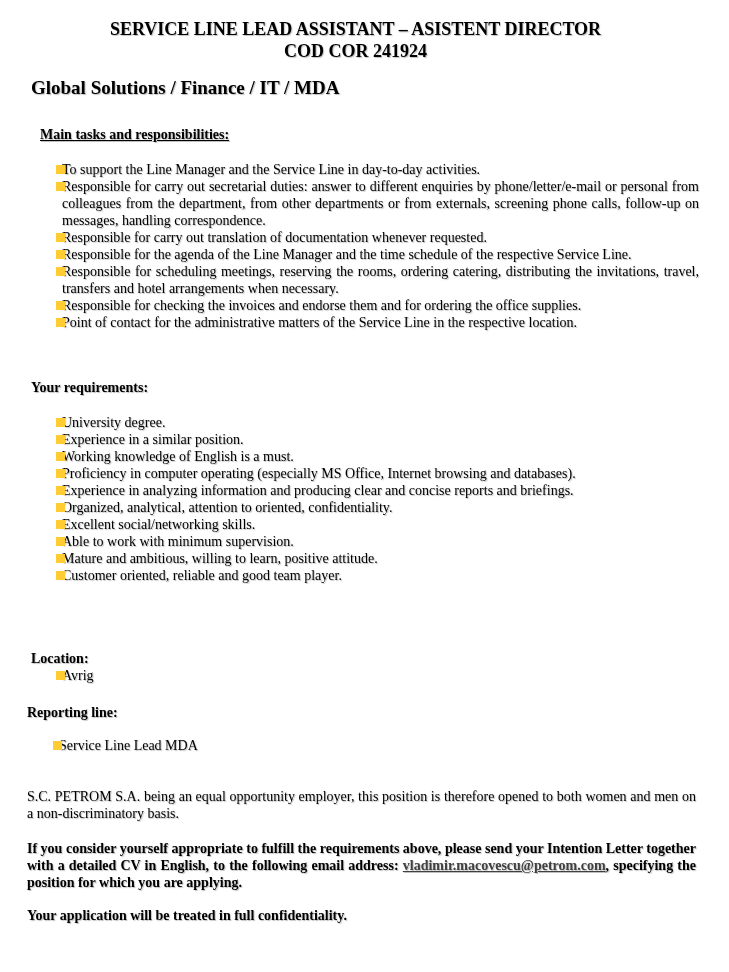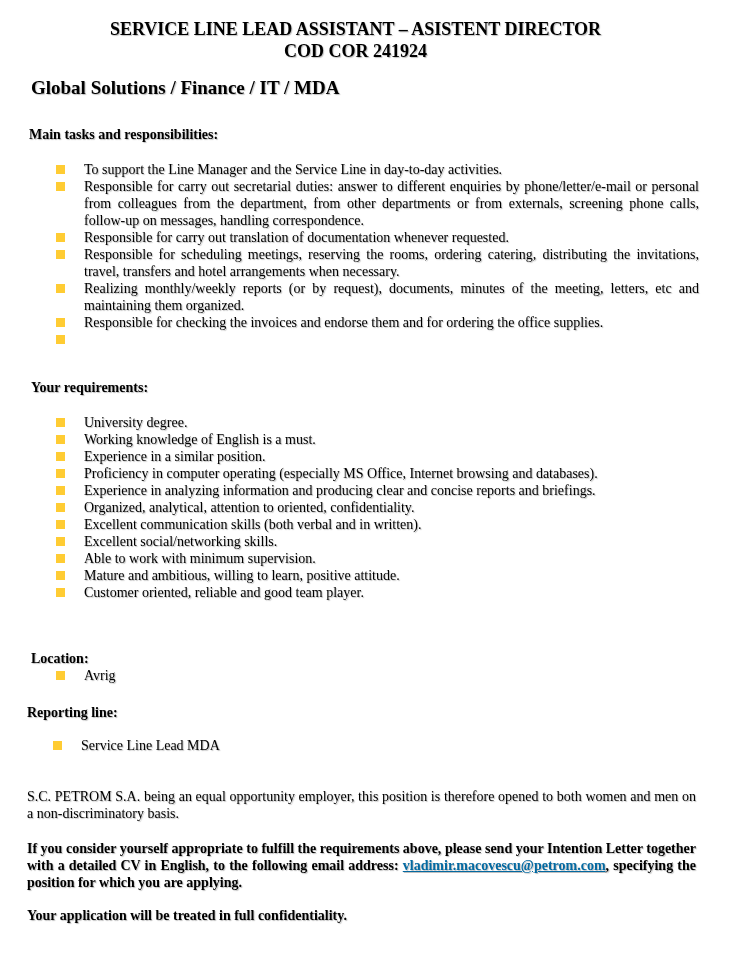--- a/index.html
+++ b/index.html
@@ -11,27 +11,27 @@
       text-shadow: 1px 1px 1px rgba(0,0,0,0.25);
     }
     .title {
       position: absolute; left: 0; width: 711px; text-align: center;
       font-weight: bold; font-size: 18px; line-height: 22px;
     }
     .title1 { top: 18px; }
     .title2 { top: 40px; }
     .dept { position: absolute; left: 31px; top: 77px; font-weight: bold; font-size: 19px; }
     .heading { position: absolute; font-weight: bold; font-size: 14px; }
-    .h-tasks { left: 29px; top: 127px; }
+    .h-tasks { left: 40px; top: 127px; text-decoration: underline; }
     .h-req { left: 31px; top: 380px; }
     .h-loc { left: 31px; top: 651px; }
     .h-rep { left: 27px; top: 705px; }
     ul.list { position: absolute; margin: 0; padding: 0; list-style: none; }
     ul.list li {
-      position: relative; padding-left: 28px; line-height: 17px; text-align: justify;
+      position: relative; padding-left: 6px; line-height: 17px; text-align: justify;
     }
     ul.list li .bullet {
       position: absolute; left: 0; top: 4px; width: 9px; height: 9px; background: #ffcc33;
       box-shadow: none;
     }
     .tasks { left: 56px; top: 161px; width: 643px; }
     .reqs { left: 56px; top: 414px; width: 643px; }
     .loc { left: 56px; top: 667px; width: 300px; }
     .rep { left: 53px; top: 737px; width: 300px; }
     .para { position: absolute; left: 27px; width: 669px; text-align: justify; line-height: 17px; }
@@ -45,47 +45,45 @@
 
 <div class="title title1">SERVICE LINE LEAD ASSISTANT – ASISTENT DIRECTOR</div>
 <div class="title title2">COD COR 241924</div>
 <div class="dept">Global Solutions / Finance / IT / MDA</div>
 
 <div class="heading h-tasks">Main tasks and responsibilities:</div>
 <ul class="list tasks">
     <li><span class="bullet" style="background: rgb(255, 204, 51);"></span><span>To support the Line Manager and the Service Line in day-to-day activities.</span></li>
     <li><span class="bullet" style="background: rgb(255, 204, 51);"></span><span>Responsible for carry out secretarial duties: answer to different enquiries by phone/letter/e-mail or personal from colleagues from the department, from other departments or from externals, screening phone calls, follow-up on messages, handling correspondence.</span></li>
     <li><span class="bullet" style="background: rgb(255, 204, 51);"></span><span>Responsible for carry out translation of documentation whenever requested.</span></li>
-    <li><span class="bullet" style="background: rgb(255, 204, 51);"></span></li>
+    <li><span class="bullet" style="background: rgb(255, 204, 51);"></span><span>Responsible for the agenda of the Line Manager and the time schedule of the respective Service Line.</span></li>
     <li><span class="bullet" style="background: rgb(255, 204, 51);"></span><span>Responsible for scheduling meetings, reserving the rooms, ordering catering, distributing the invitations, travel, transfers and hotel arrangements when necessary.</span></li>
-    <li><span class="bullet" style="background: rgb(255, 204, 51);"></span><span>Realizing monthly/weekly reports (or by request), documents, minutes of the meeting, letters, etc and maintaining them organized.</span></li>
     <li><span class="bullet" style="background: rgb(255, 204, 51);"></span><span>Responsible for checking the invoices and endorse them and for ordering the office supplies.</span></li>
-    <li><span class="bullet" style="background: rgb(255, 204, 51);"></span></li>
+    <li><span class="bullet" style="background: rgb(255, 204, 51);"></span><span>Point of contact for the administrative matters of the Service Line in the respective location.</span></li>
   </ul>
 
 <div class="heading h-req">Your requirements:</div>
 <ul class="list reqs">
     <li><span class="bullet" style="background: rgb(255, 204, 51);"></span><span>University degree.</span></li>
+    <li><span class="bullet" style="background: rgb(255, 204, 51);"></span><span>Experience in a similar position.</span></li>
     <li><span class="bullet" style="background: rgb(255, 204, 51);"></span><span>Working knowledge of English is a must.</span></li>
-    <li><span class="bullet" style="background: rgb(255, 204, 51);"></span><span>Experience in a similar position.</span></li>
     <li><span class="bullet" style="background: rgb(255, 204, 51);"></span><span>Proficiency in computer operating (especially MS Office, Internet browsing and databases).</span></li>
     <li><span class="bullet" style="background: rgb(255, 204, 51);"></span><span>Experience in analyzing information and producing clear and concise reports and briefings.</span></li>
     <li><span class="bullet" style="background: rgb(255, 204, 51);"></span><span>Organized, analytical, attention to oriented, confidentiality.</span></li>
-    <li><span class="bullet" style="background: rgb(255, 204, 51);"></span><span>Excellent communication skills (both verbal and in written).</span></li>
     <li><span class="bullet" style="background: rgb(255, 204, 51);"></span><span>Excellent social/networking skills.</span></li>
     <li><span class="bullet" style="background: rgb(255, 204, 51);"></span><span>Able to work with minimum supervision.</span></li>
     <li><span class="bullet" style="background: rgb(255, 204, 51);"></span><span>Mature and ambitious, willing to learn, positive attitude.</span></li>
     <li><span class="bullet" style="background: rgb(255, 204, 51);"></span><span>Customer oriented, reliable and good team player.</span></li>
   </ul>
 
 <div class="heading h-loc">Location:</div>
 <ul class="list loc">
     <li><span class="bullet" style="background: rgb(255, 204, 51);"></span><span>Avrig</span></li>
   </ul>
 
 <div class="heading h-rep">Reporting line:</div>
 <ul class="list rep">
     <li><span class="bullet" style="background: rgb(255, 204, 51);"></span><span>Service Line Lead MDA</span></li>
   </ul>
 
 <div class="para p1">S.C. PETROM S.A. being an equal opportunity employer, this position is therefore opened to both women and men on a non-discriminatory basis.</div>
-<div class="para p2"><span>If you consider yourself appropriate to fulfill the requirements above, please send your Intention Letter together with a detailed CV in English, to the following email address: </span><a class="email" href="#" style="color: #0369a1;">vladimir.macovescu@petrom.com</a><span>, specifying the position for which you are applying.</span></div>
+<div class="para p2"><span>If you consider yourself appropriate to fulfill the requirements above, please send your Intention Letter together with a detailed CV in English, to the following email address: </span><a class="email" href="#" style="color: #404040;">vladimir.macovescu@petrom.com</a><span>, specifying the position for which you are applying.</span></div>
 <div class="para p3">Your application will be treated in full confidentiality.</div>
 
 </body></html>

